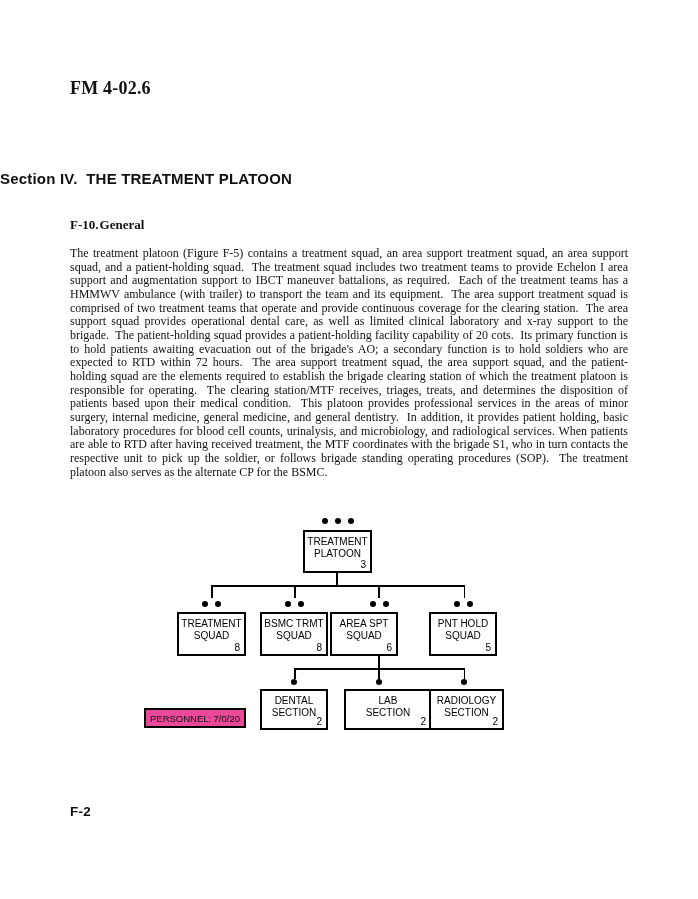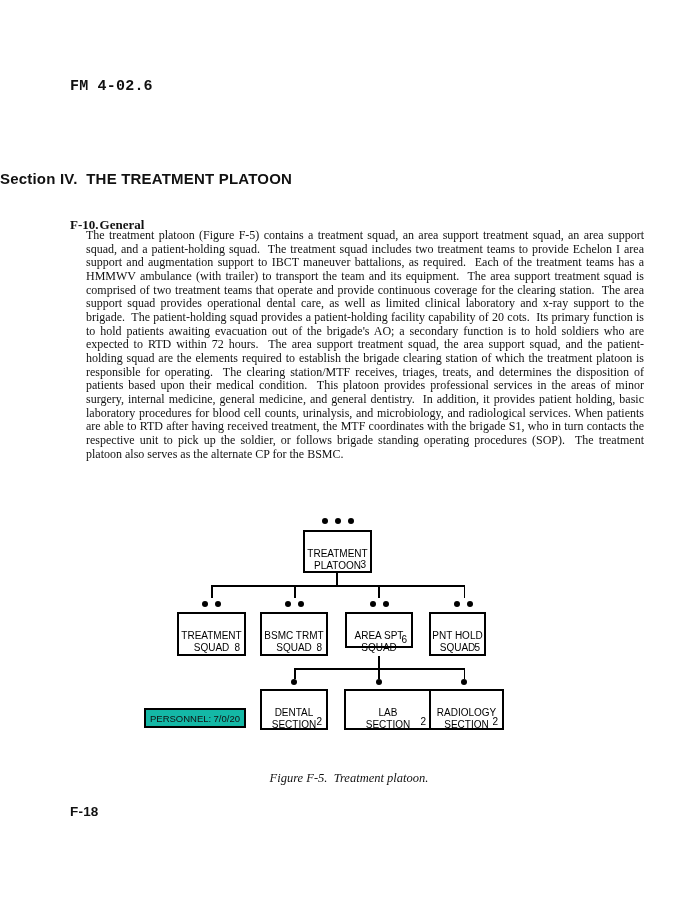--- a/index.html
+++ b/index.html
@@ -6,39 +6,39 @@
   .page{
     position:relative;
     width:698px;height:899px;
     background:#ffffff;
     font-family:"Liberation Serif", serif;
     color:#111;
     overflow:hidden;
   }
   .hdr-code{
     position:absolute;left:70px;top:78px;
-    font-family:Liberation Mono, monospace;
-    font-weight:bold;font-size:15px;letter-spacing:.2px;
+    font-family:Liberation Serif, serif;
+    font-weight:bold;font-size:18px;letter-spacing:.2px;
   }
   .section-title{
     position:absolute;left:0;top:170px;width:698px;
     text-align:left;
     font-family:"Liberation Sans", sans-serif;
     font-weight:bold;font-size:15px;
     white-space:pre;letter-spacing:.2px;
   }
   .para-heading{
     position:absolute;left:70px;top:217px;
     font-weight:bold;font-size:13px;
   }
   .para-heading .ph-title{margin-left:1px;}
   .body-text{
-    position:absolute;left:70px;top:229px;width:558px;
+    position:absolute;left:70px;top:247px;width:558px;
     font-size:12px;line-height:13.65px;
-    text-align:justify;white-space:pre-wrap;margin-left:16px;
+    text-align:justify;white-space:pre-wrap;
   }
   .figure-caption{
     position:absolute;left:0;top:771px;width:698px;
     text-align:center;font-style:italic;font-size:12.5px;
     white-space:pre;
   }
   .page-num{
     position:absolute;left:70px;top:804px;
     font-family:"Liberation Sans", sans-serif;
     font-weight:bold;font-size:13.5px;letter-spacing:.2px;
@@ -47,29 +47,29 @@
   .diagram{
     position:absolute;left:140px;top:505px;width:370px;height:235px;
     font-family:"Liberation Sans", sans-serif;
   }
   .obox{
     position:absolute;
     border:2px solid #000;background:#fff;
     box-sizing:border-box;
     text-align:center;
     font-size:10px;line-height:11.5px;color:#000;
-    padding-top:16px;
+    padding-top:4px;
   }
   .obox .strength{
     position:absolute;right:4px;bottom:1px;
     font-size:10px;line-height:10px;
   }
   .pers-box{
     position:absolute;left:4px;top:203px;width:102px;height:20px;
-    border:2px solid #000;background:#14b8a6;box-sizing:border-box;
+    border:2px solid #000;background:#ec4899;box-sizing:border-box;
     display:flex;align-items:center;justify-content:space-between;
     padding:0 4px;font-size:9.5px;white-space:nowrap;
   }
   .dots{
     position:absolute;display:flex;justify-content:center;gap:7px;
   }
   .dot{width:6px;height:6px;border-radius:50%;background:#000;}
   .cline{position:absolute;background:#000;}
 </style>
 </head>
@@ -128,26 +128,26 @@
     <div class="obox" style="left:37px;top:107px;width:69px;height:44px">
       <div>TREATMENT</div>
       <div>SQUAD</div>
       <div class="strength">8</div>
     </div>
     <div class="obox" style="left:120px;top:107px;width:68px;height:44px">
       <div>BSMC TRMT</div>
       <div>SQUAD</div>
       <div class="strength">8</div>
     </div>
-    <div class="obox" style="left:205px;top:107px;width:68px;height:36px">
+    <div class="obox" style="left:190px;top:107px;width:68px;height:44px">
       <div>AREA SPT</div>
       <div>SQUAD</div>
       <div class="strength">6</div>
     </div>
-    <div class="obox" style="left:289px;top:107px;width:57px;height:44px">
+    <div class="obox" style="left:289px;top:107px;width:68px;height:44px">
       <div>PNT HOLD</div>
       <div>SQUAD</div>
       <div class="strength">5</div>
     </div>
 
     <div class="cline" style="left:238px;top:151px;width:1.5px;height:12px"></div>
     <div class="cline" style="left:154px;top:163px;width:171px;height:1.5px"></div>
     <div class="cline" style="left:154px;top:163px;width:1.5px;height:11px"></div>
     <div class="cline" style="left:238px;top:163px;width:1.5px;height:11px"></div>
     <div class="cline" style="left:323.5px;top:163px;width:1.5px;height:11px"></div>
@@ -178,17 +178,16 @@
       <div class="strength">2</div>
     </div>
 
     <div class="pers-box">
       <span>PERSONNEL:</span>
       <span>7/0/20</span>
     </div>
 
   </div>
 
-  <div class="figure-caption">Figure F-5.  Treatment platoon.</div>
 
-  <div class="page-num">F-18</div>
+  <div class="page-num">F-2</div>
 
 </div>
 
 </body></html>

